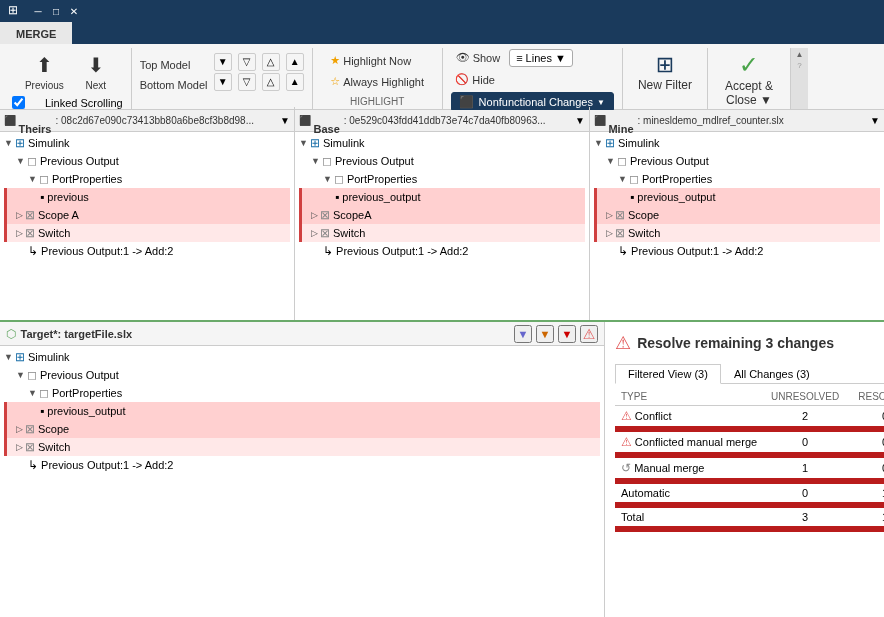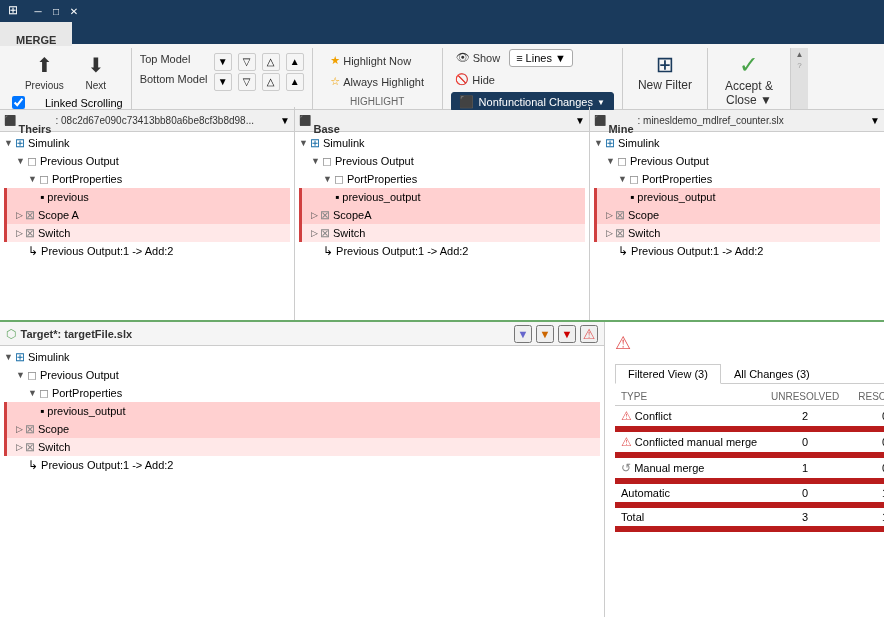--- a/index.html
+++ b/index.html
@@ -21,21 +21,21 @@
     .title-bar-btn {
       width: 16px; height: 16px; background: none; border: none;
       color: white; cursor: pointer; font-size: 10px; display: flex; align-items: center; justify-content: center;
     }
     .ribbon-tabs {
       background: #1a3a5c;
       display: flex;
       height: 22px;
     }
     .ribbon-tab {
-      padding: 12px 16px;
+      padding: 6px 16px;
       font-size: 11px;
       font-weight: bold;
       cursor: pointer;
       color: white;
     }
     .ribbon-tab.active {
       background: #e8e8e8;
       color: #333;
     }
     .ribbon-content {
@@ -96,21 +96,21 @@
       border-radius: 2px;
       background: none;
       font-size: 11px;
       color: #333;
       gap: 3px;
     }
     .ribbon-checkbox { display: flex; align-items: center; gap: 20px; font-size: 11px; }
 
     
     .model-buttons { display: flex; flex-direction: column; gap: 2px; }
-    .model-row { display: flex; align-items: flex-start; gap: 6px; }
+    .model-row { display: flex; align-items: flex-end; gap: 6px; }
     .model-label { font-size: 11px; color: #333; min-width: 68px; }
     .small-icon-btn {
       width: 18px; height: 18px;
       background: none; border: 1px solid #ccc; border-radius: 2px;
       cursor: pointer; font-size: 10px; display: flex; align-items: center; justify-content: center;
     }
 
     
     .highlight-group { display: flex; flex-direction: column; gap: 2px; }
     .highlight-row { display: flex; align-items: center; gap: 2px; }
@@ -434,20 +434,21 @@
   <div class="compare-header">
     <div class="compare-panel-header">
       <span class="panel-header-icon">⬛</span>
       <span class="panel-header-label">Theirs</span>
       <span class="panel-header-value">: 08c2d67e090c73413bb80a6be8cf3b8d98...</span>
       <span class="panel-header-dropdown">▼</span>
     </div>
     <div class="compare-panel-header">
       <span class="panel-header-icon">⬛</span>
       <span class="panel-header-label">Base</span>
+      <span class="panel-header-value">: 0e529c043fdd41ddb73e74c7da40fb80963...</span>
       <span class="panel-header-dropdown">▼</span>
     </div>
     <div class="compare-panel-header">
       <span class="panel-header-icon">⬛</span>
       <span class="panel-header-label">Mine</span>
       <span class="panel-header-value">: minesldemo_mdlref_counter.slx</span>
       <span class="panel-header-dropdown">▼</span>
     </div>
   </div>
 
@@ -628,20 +629,21 @@
         <div class="tree-item indent-2">
           <span class="tree-icon">↳</span>
           <span class="tree-label">Previous Output:1 -&gt; Add:2</span>
         </div>
       </div>
     </div>
 
     <div class="resolve-panel">
       <div class="resolve-header">
         <span class="resolve-icon">⚠</span>
+        <span class="resolve-title">Resolve remaining 3 changes</span>
       </div>
       <div class="resolve-tabs">
         <div class="resolve-tab active">Filtered View (3)</div>
         <div class="resolve-tab">All Changes (3)</div>
       </div>
       <table class="resolve-table">
         <thead>
           <tr>
             <th class="type-col">TYPE</th>
             <th class="num-col">UNRESOLVED</th>

